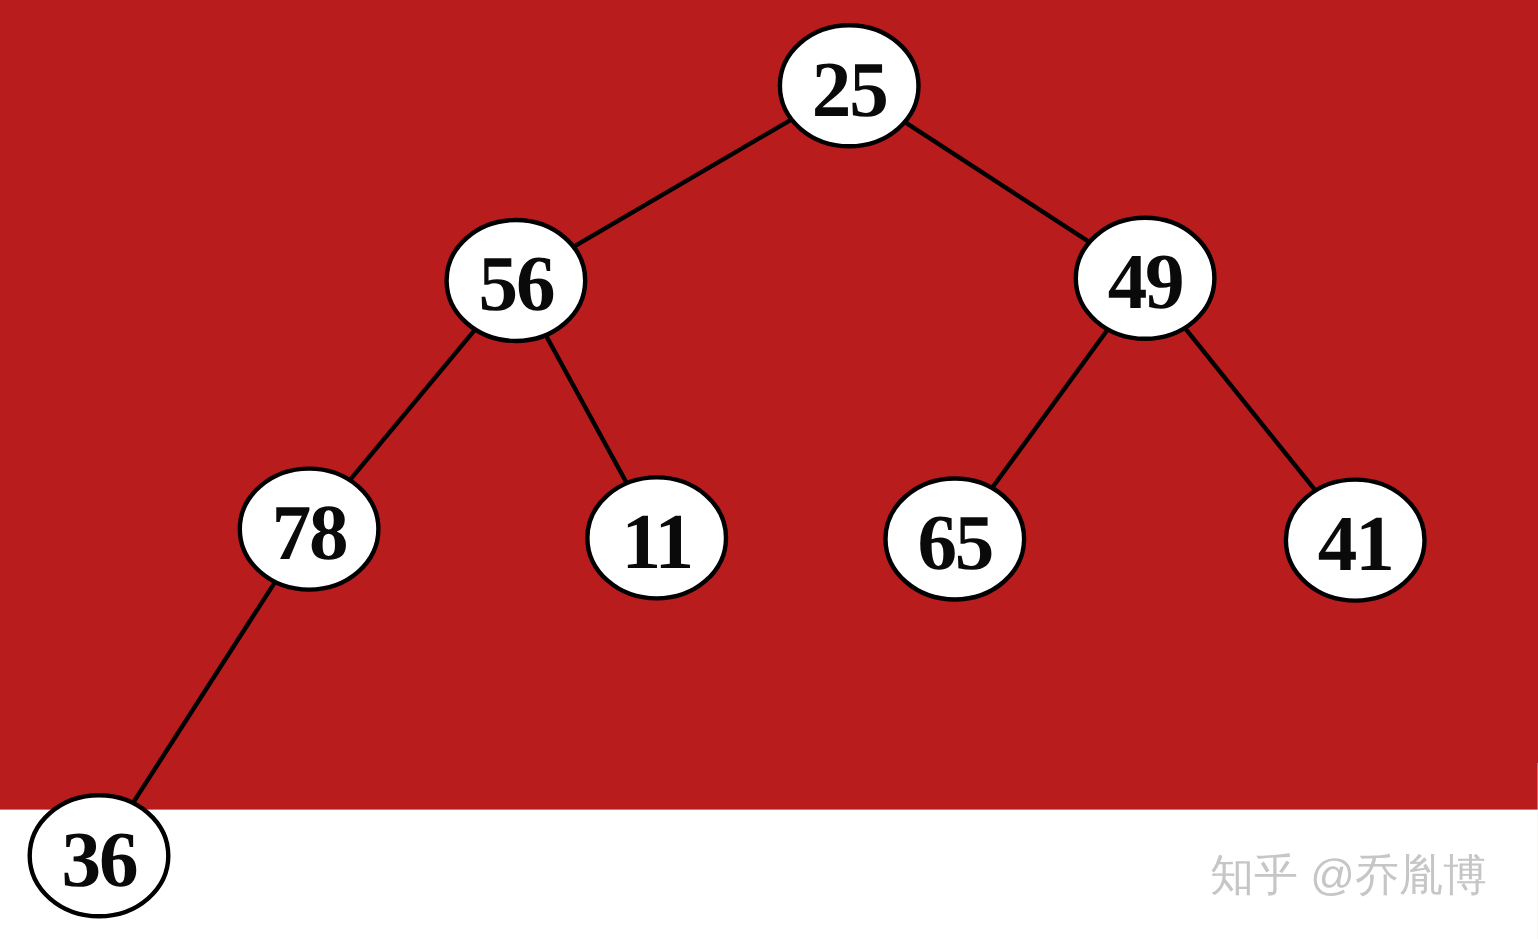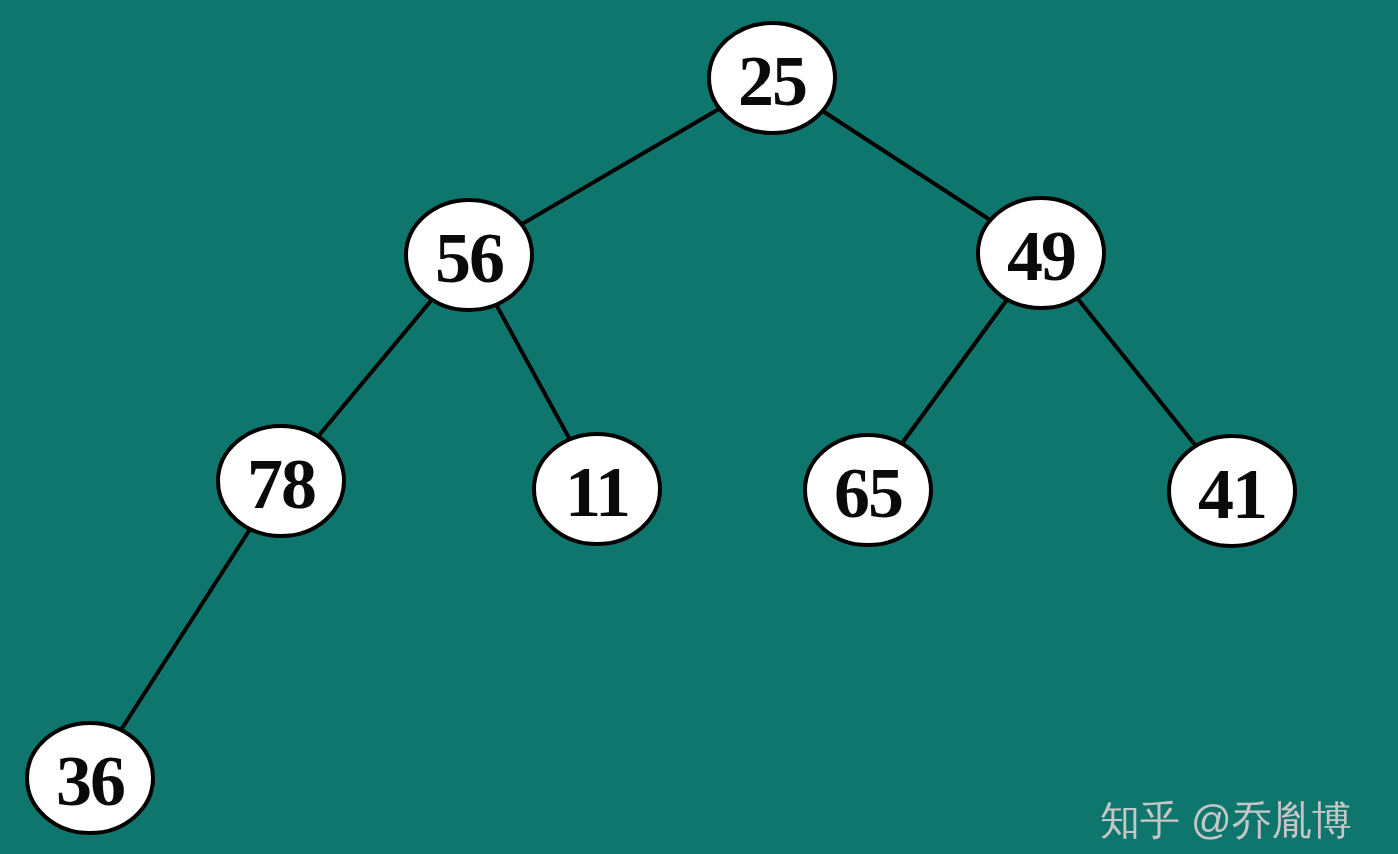--- a/index.html
+++ b/index.html
@@ -6,22 +6,22 @@
   html, body {
     width: 1398px;
     height: 854px;
     background: #ffffff;
     overflow: hidden;
     font-family: "Liberation Sans", sans-serif;
   }
   .stage {
     position: relative;
     width: 1398px;
-    height: 854px;
-    background: #0f766e;
+    height: 736px;
+    background: #b91c1c;
     text-decoration: underline;
   }
   .stage svg {
     position: absolute;
     left: 0;
     top: 0;
     width: 1398px;
     height: 854px;
     display: block;
   }
@@ -33,21 +33,20 @@
   }
   .watermark {
     position: absolute;
     left: 1100px;
     top: 776px;
     font-family: "Liberation Sans", "DejaVu Sans", sans-serif;
     font-size: 40px;
     line-height: 1;
     white-space: nowrap;
     user-select: none;
-    margin-top: 24px;
   }
 </style>
 </head>
 <body>
 
 <div class="stage">
   <svg xmlns="http://www.w3.org/2000/svg" viewBox="0 0 1398 854">
       <line x1="772" y1="78" x2="469" y2="255" stroke="#000000" stroke-width="4" stroke-linecap="round"></line>
       <line x1="772" y1="78" x2="1041" y2="253" stroke="#000000" stroke-width="4" stroke-linecap="round"></line>
       <line x1="469" y1="255" x2="281" y2="481" stroke="#000000" stroke-width="4" stroke-linecap="round"></line>

